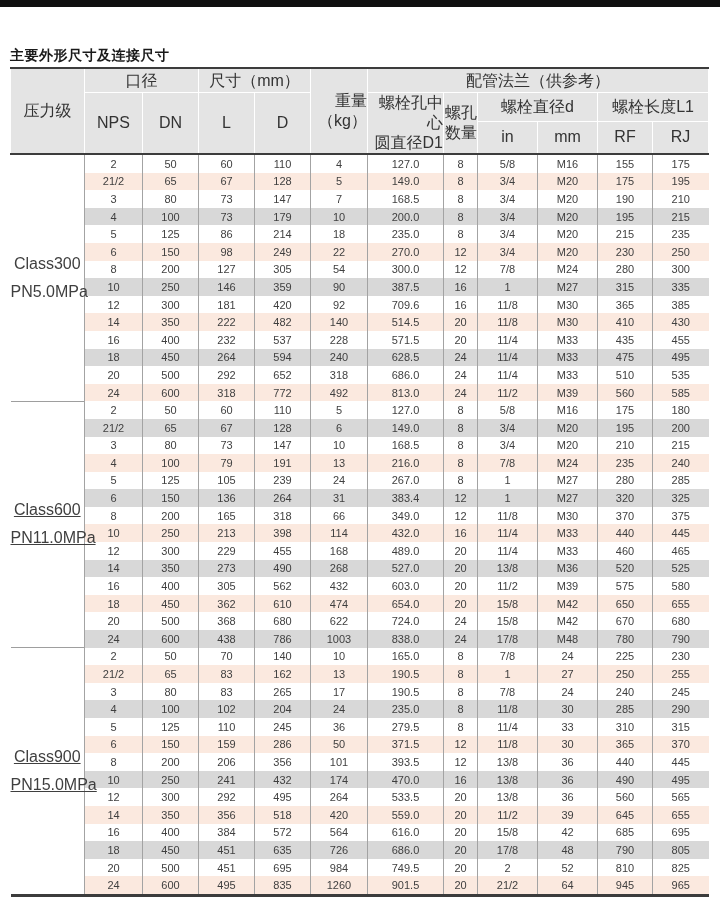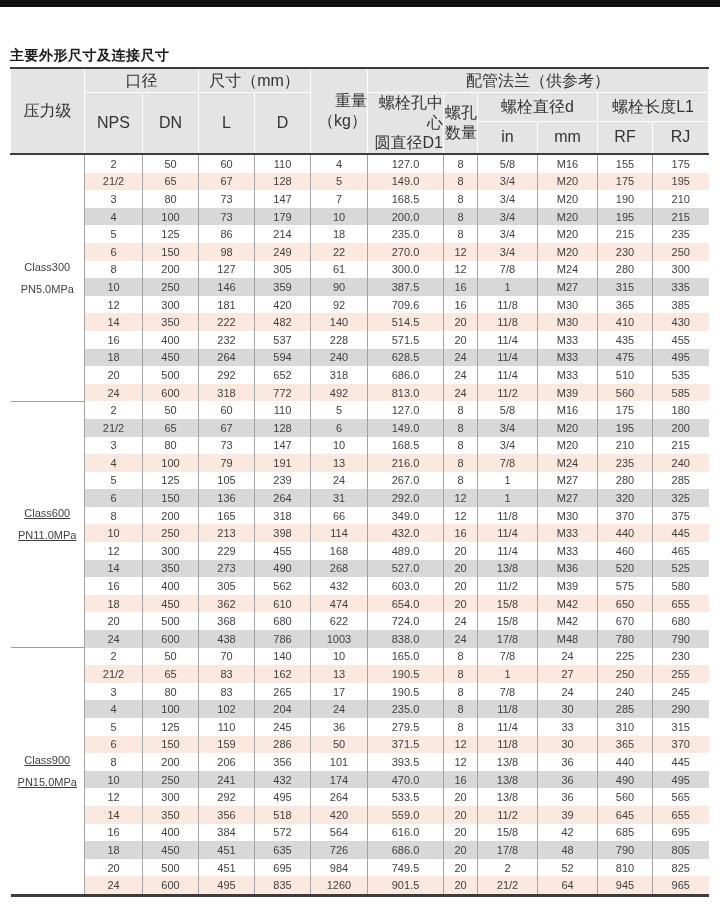--- a/index.html
+++ b/index.html
@@ -37,21 +37,21 @@
   thead th.hb{border-bottom:2px solid #3c3c3c;}
   tbody td{
     padding:0;height:17.6px;
     font-size:11px;text-align:center;
     border-top:none;border-bottom:none;
     white-space:nowrap;
   }
   tbody td.dc{border-left:1px solid #a3a3a3;}
   tbody td.pressure-cell{
     background:#ffffff;
-    font-size:11px;vertical-align:middle;margin-top:48px;
+    font-size:16px;vertical-align:middle;margin-top:48px;
   }
   tbody td.pressure-cell .pn{margin-top:10px;}
   tbody td.pressure-cell.group-start{border-top:1px solid #9e9e9e;text-decoration:underline;}
   tr.stripe-white td.dc{background:#ffffff;}
   tr.stripe-pink  td.dc{background:#fbe9df;}
   tr.stripe-gray  td.dc{background:#d8d8d8;}
   .two-line span{display:block;text-align:right;}
 </style>
 </head>
 <body>
@@ -190,21 +190,21 @@
         <td class="dc">3/4</td>
         <td class="dc">M20</td>
         <td class="dc">230</td>
         <td class="dc">250</td>
       </tr>
       <tr class="stripe-white">
         <td class="dc">8</td>
         <td class="dc">200</td>
         <td class="dc">127</td>
         <td class="dc">305</td>
-        <td class="dc">61</td>
+        <td class="dc">54</td>
         <td class="dc">300.0</td>
         <td class="dc">12</td>
         <td class="dc">7/8</td>
         <td class="dc">M24</td>
         <td class="dc">280</td>
         <td class="dc">300</td>
       </tr>
       <tr class="stripe-gray">
         <td class="dc">10</td>
         <td class="dc">250</td>
@@ -364,21 +364,21 @@
         <td class="dc">M27</td>
         <td class="dc">280</td>
         <td class="dc">285</td>
       </tr>
       <tr class="stripe-gray">
         <td class="dc">6</td>
         <td class="dc">150</td>
         <td class="dc">136</td>
         <td class="dc">264</td>
         <td class="dc">31</td>
-        <td class="dc">292.0</td>
+        <td class="dc">383.4</td>
         <td class="dc">12</td>
         <td class="dc">1</td>
         <td class="dc">M27</td>
         <td class="dc">320</td>
         <td class="dc">325</td>
       </tr>
       <tr class="stripe-white">
         <td class="dc">8</td>
         <td class="dc">200</td>
         <td class="dc">165</td>

